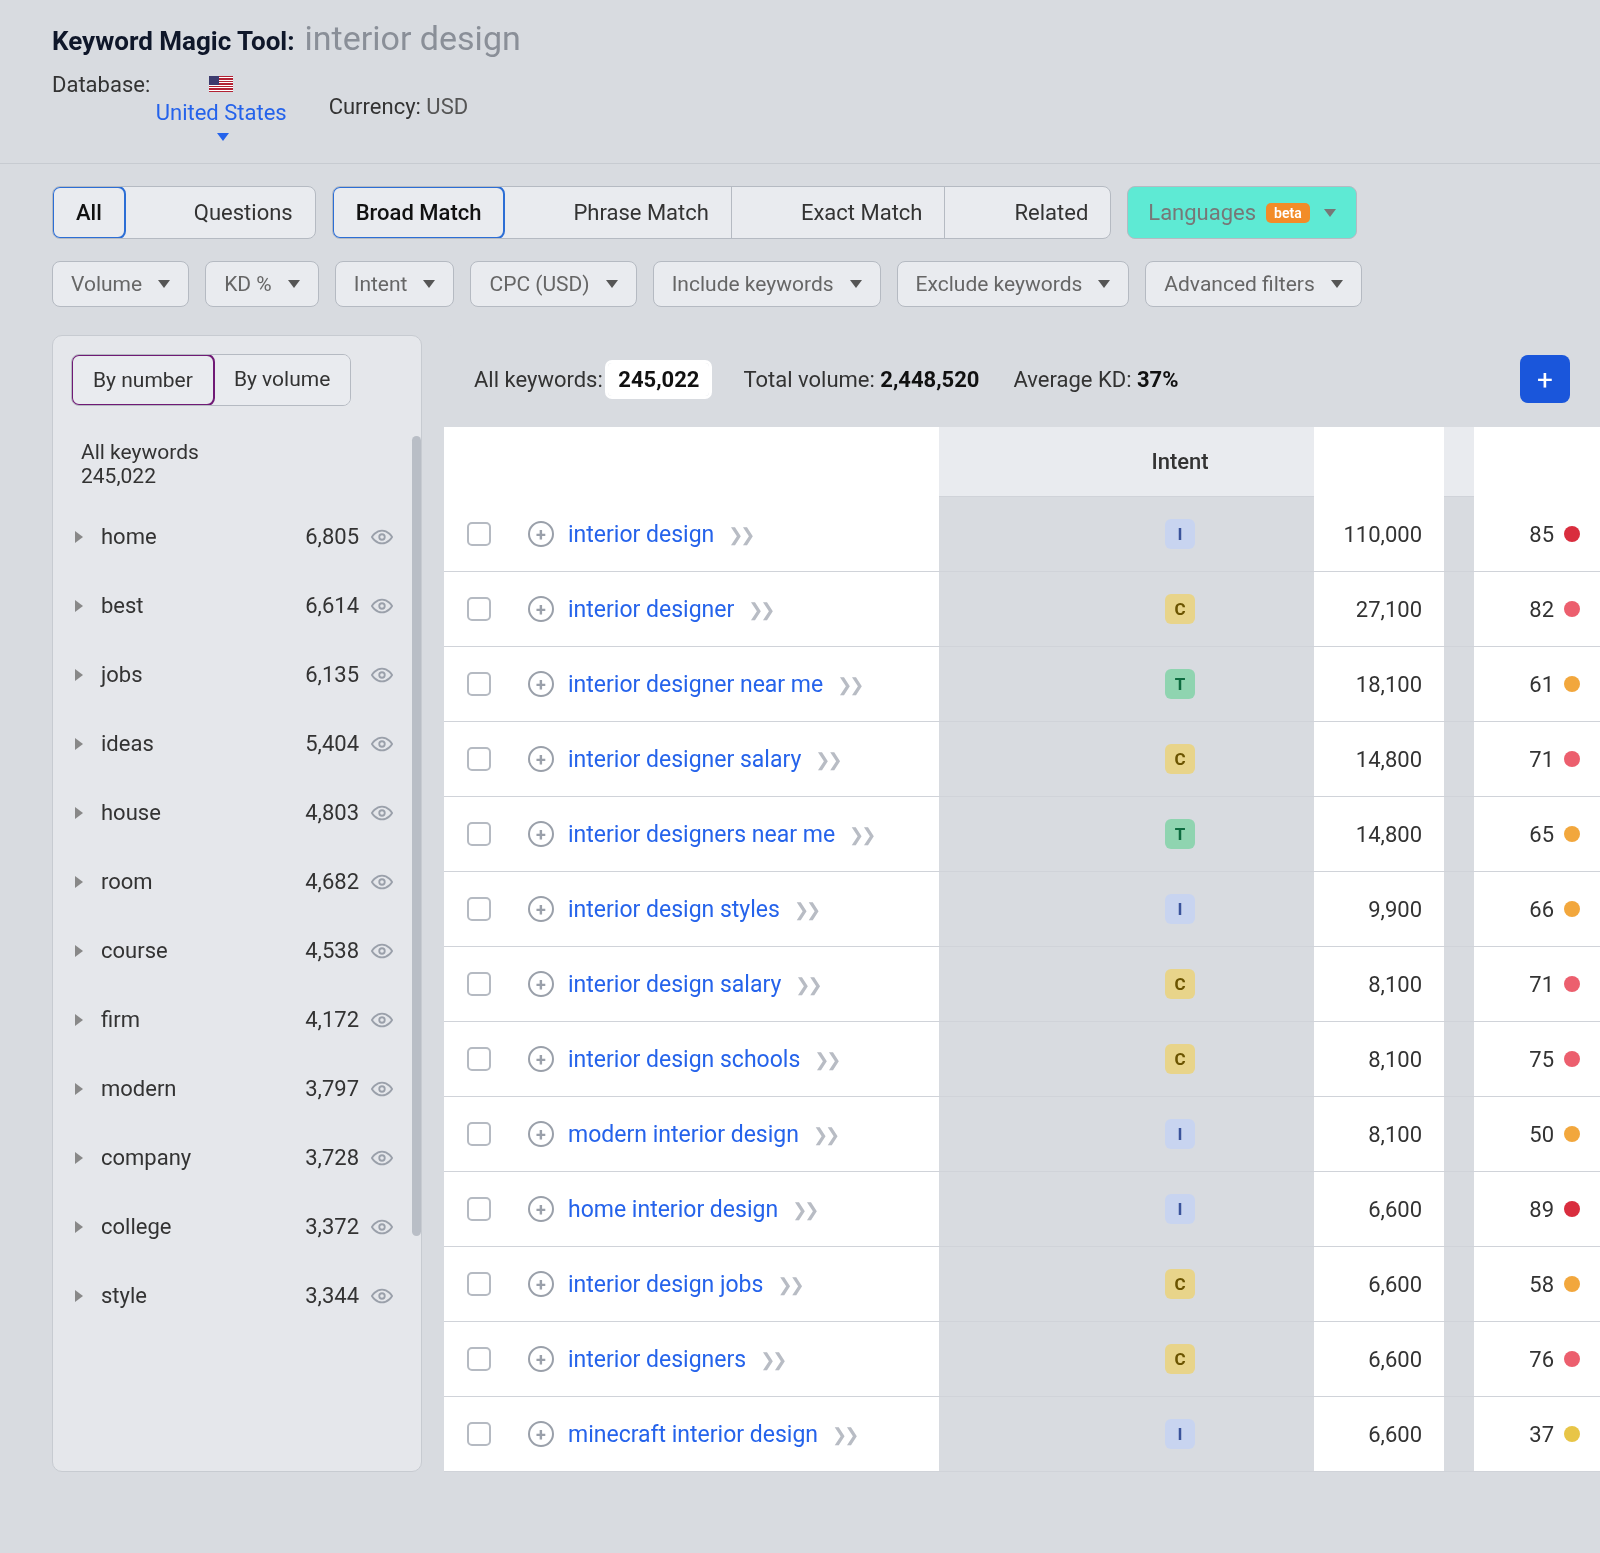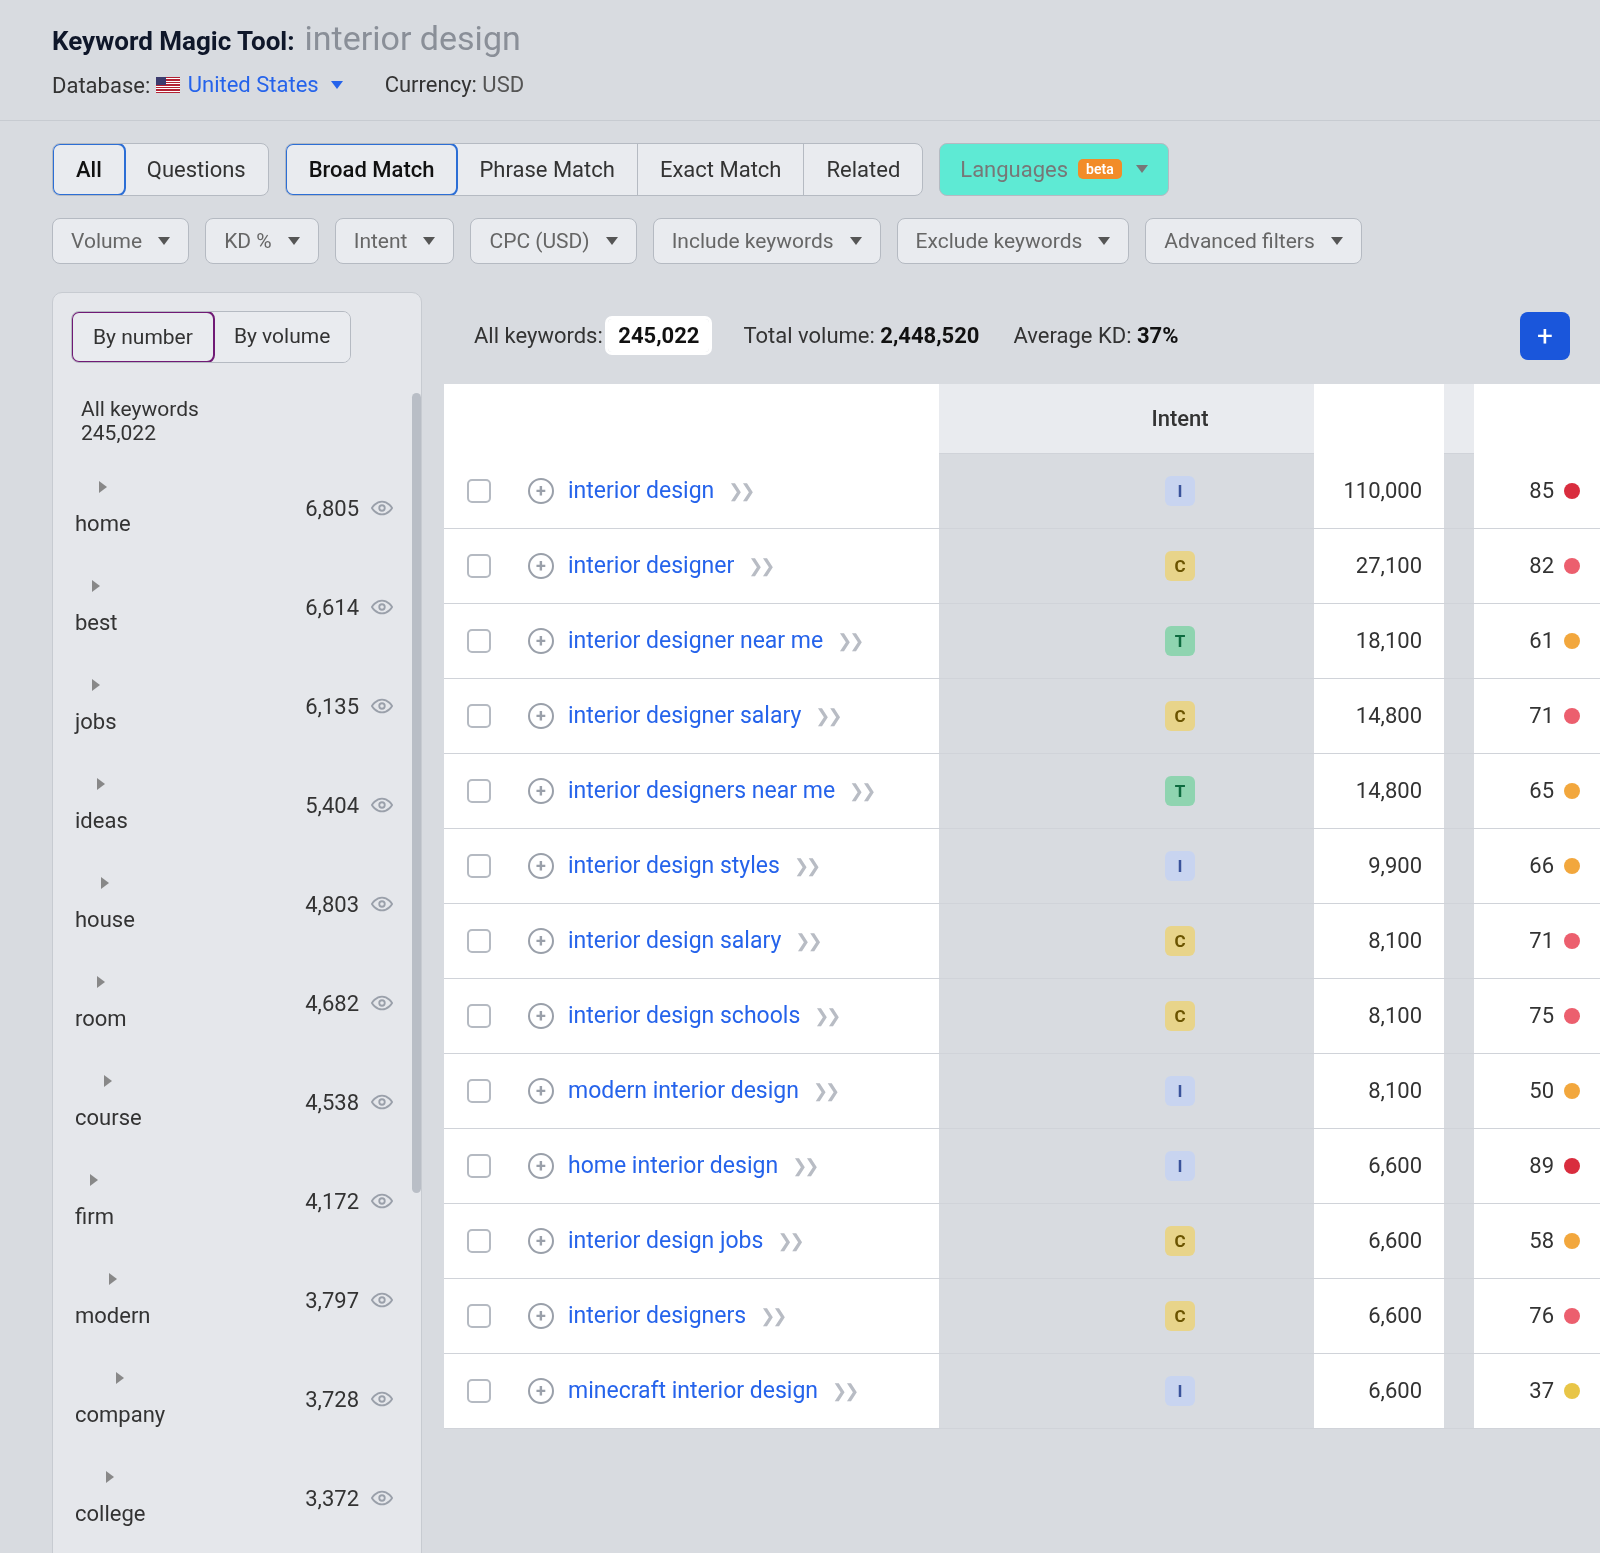--- a/index.html
+++ b/index.html
@@ -13,33 +13,33 @@
   position: relative;
 }
 
 
 .header { padding: 18px 52px 22px; }
 .title-row { display: flex; align-items: baseline; gap: 10px; margin-bottom: 14px; }
 .tool-name { font-size: 26px; font-weight: 700; color: #0f172a; }
 .query { font-size: 34px; font-weight: 400; color: #8a8f98; }
 .meta-row { display: flex; align-items: center; gap: 42px; font-size: 22px; color: #555; }
 .db-label { color: #333; }
-.db-value { color: #2563eb; display: inline-flex; align-items: center; gap: 8px; cursor: pointer; }
+.db-value { color: #2563eb; display: inline-flex; align-items: center; gap: 8px; cursor: pointer; flex-direction: column; }
 .flag { width: 24px; height: 16px; display: inline-block; position: relative; background: linear-gradient(#b22234 0 7.7%, #fff 7.7% 15.4%, #b22234 15.4% 23.1%, #fff 23.1% 30.8%, #b22234 30.8% 38.5%, #fff 38.5% 46.2%, #b22234 46.2% 53.9%, #fff 53.9% 61.5%, #b22234 61.5% 69.2%, #fff 69.2% 76.9%, #b22234 76.9% 84.6%, #fff 84.6% 92.3%, #b22234 92.3% 100%); }
 .flag::before { content:''; position:absolute; top:0; left:0; width:10px; height:8.6px; background:#3c3b6e; }
 .chev { display:inline-block; width:0; height:0; border-left:6px solid transparent; border-right:6px solid transparent; border-top:8px solid currentColor; margin-left:4px; }
 .currency-label { color:#333; }
 
 
 .hr { border:0; border-top:1px solid #c7cbd1; }
 
 
 .filters { padding: 22px 52px 0; }
 .pill-row { display:flex; gap:16px; flex-wrap:wrap; margin-bottom:22px; }
-.seg-group { display:inline-flex; border:1px solid #b5bac2; border-radius:8px; overflow:hidden; background:#e9ebef; }
+.seg-group { display:inline-flex; border:1px solid #b5bac2; border-radius:8px; overflow:hidden; background:#e9ebef;gap:47px; }
 .seg { padding:12px 22px; font-size:22px; color:#333; border-right:1px solid #b5bac2; cursor:pointer; display:flex; align-items:center; gap:8px; }
 .seg:last-child { border-right:0; }
 .seg.active { background:#e9ebef; border:2px solid #2c6ed5; border-radius:8px; margin:-1px; position:relative; z-index:1; color:#111; font-weight:500; }
 .seg-single { display:inline-flex; align-items:center; gap:10px; padding:12px 20px; font-size:22px; color:#777; border:1px solid #b5bac2; border-radius:8px; background:#5eead4; cursor:pointer; }
 .beta-badge { background:#f28c28; color:#fff; font-size:14px; padding:2px 8px; border-radius:5px; font-weight:600; }
 
 .filter-row2 { display:flex; gap:16px; flex-wrap:wrap; margin-bottom:28px; }
 .drop { display:inline-flex; align-items:center; gap:12px; padding:10px 18px; font-size:21px; color:#666; border:1px solid #b5bac2; border-radius:8px; background:#e9ebef; cursor:pointer; }
 .drop .chev { border-top-color:#555; }
 
@@ -48,21 +48,21 @@
 
 
 .sidebar { width:370px; border:1px solid #c7cbd1; border-radius:10px; background:#e5e7eb; padding:18px 18px 0; position:relative; }
 .sidebar-scroll { position:absolute; right:0; top:100px; width:9px; height:800px; background:#b9bec6; border-radius:5px; }
 .sort-toggle { display:inline-flex; border:1px solid #b5bac2; border-radius:8px; overflow:hidden; margin-bottom:20px; }
 .sort-btn { padding:12px 20px; font-size:21px; background:#e9ebef; border-right:1px solid #b5bac2; cursor:pointer; }
 .sort-btn:last-child{border-right:0}
 .sort-btn.active { border:2px solid #701a75; border-radius:8px; margin:-1px; position:relative; z-index:1; }
 .side-head { display:flex; justify-content:space-between; padding:14px 10px; font-size:21px; color:#333;flex-direction:column; }
 .side-item { display:flex; align-items:center; justify-content:space-between; padding:22px 10px 22px 4px; font-size:22px; color:#333; cursor:pointer; }
-.side-left { display:flex; align-items:center; gap:18px;flex-direction:column; }
+.side-left { display:flex; align-items:center; gap:18px; }
 .side-right { display:flex; align-items:center; gap:12px; color:#333; }
 .chev-r { display:inline-block; width:0; height:0; border-top:6px solid transparent; border-bottom:6px solid transparent; border-left:8px solid #888; }
 .eye { width:22px; height:22px; }
 .eye svg { width:100%; height:100%; }
 
 
 .main { flex:1; min-width:0; position:relative; background:#d8dbe0; border-radius:10px 0 0 0; }
 .summary { display:flex; align-items:center; gap:34px; padding:20px 30px 24px; font-size:22px; color:#333; }
 .summary b { font-weight:700; color:#111; }
 .highlight-box { background:#fff; padding:4px 10px; border-radius:4px; box-shadow:0 0 0 3px #fff; }

